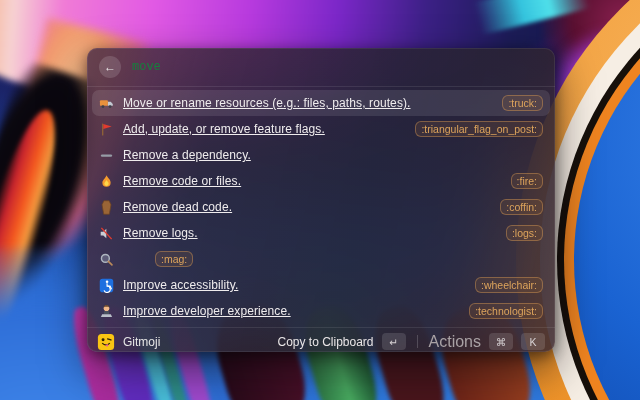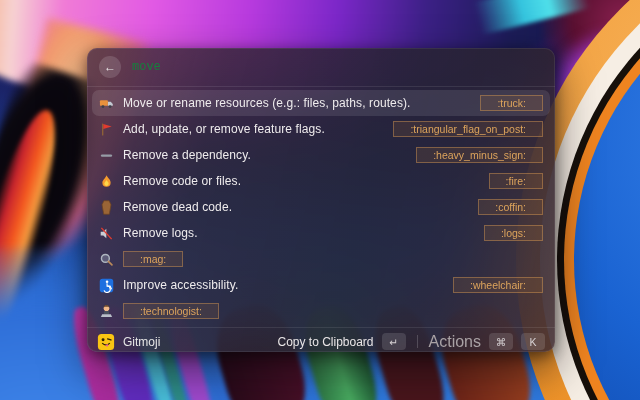--- a/index.html
+++ b/index.html
@@ -62,23 +62,23 @@
     color:#ece8ea;font-size:12px;line-height:22px;text-align:center;padding:0;cursor:pointer;flex:0 0 auto;
     font-family:"Liberation Sans",sans-serif;}
   .search-input{flex:1;background:transparent;border:none;outline:none;color:#15803d;
     font-size:12px;font-family:Liberation Mono, monospace;padding:0;}
   .list{flex:1;padding:3px 5px;display:flex;flex-direction:column;}
   .row{height:26px;display:flex;align-items:center;gap:9px;padding:0 7px;border-radius:7px;cursor:pointer;}
   .row.selected{background:rgba(255,255,255,0.10);}
   .row-icon{width:15px;height:15px;flex:0 0 auto;display:flex;align-items:center;justify-content:center;}
   .row-icon svg{display:block;}
   .row-title{flex:1;font-size:12px;color:#efeced;letter-spacing:0.1px;
-    white-space:nowrap;overflow:hidden;text-overflow:ellipsis;}
+    white-space:nowrap;overflow:hidden;text-overflow:ellipsis;text-decoration:underline;}
   .row-tag{flex:0 0 auto;font-size:10.5px;color:#dda45c;background:rgba(190,130,60,0.14);
-    border:1px solid rgba(214,152,82,0.45);border-radius:0;padding:1px 16px;white-space:nowrap;}
+    border:1px solid rgba(214,152,82,0.45);border-radius:6px;padding:1px 5px;white-space:nowrap;margin-left:32px;}
   .footer{flex:0 0 auto;height:27px;display:flex;align-items:center;padding:0 10px;gap:8px;
     border-top:1px solid rgba(255,255,255,0.09);}
   .app-icon{width:18px;height:18px;flex:0 0 auto;}
   .app-name{font-size:12px;color:#e5e5e5;flex:1;}
   .action-label{font-size:12px;color:#eae6e7;font-weight:normal;}
   .key-badge{min-width:16px;height:17px;padding:0 4px;border-radius:4px;background:rgba(255,255,255,0.13);
     color:#d6d1d3;font-size:10.5px;display:flex;align-items:center;justify-content:center;}
   .footer-sep{width:1px;height:13px;background:rgba(255,255,255,0.18);margin:0 3px;}
   .actions-label{font-size:16px;color:#a9a2a5;}
 </style>
@@ -146,21 +146,20 @@
           <span class="row-title">Add, update, or remove feature flags.</span>
           <span class="row-tag">:triangular_flag_on_post:</span>
         </div>
         <div class="row">
           <span class="row-icon">
             <svg width="15" height="15" viewBox="0 0 16 16" xmlns="http://www.w3.org/2000/svg">
               <rect x="2" y="6.8" width="12" height="2.6" rx="1.3" fill="#969ca6"></rect>
             </svg>
           </span>
           <span class="row-title">Remove a dependency.</span>
-          <span class="row-tag">:heavy_minus_sign:</span>
         </div>
         <div class="row">
           <span class="row-icon">
             <svg width="15" height="15" viewBox="0 0 16 16" xmlns="http://www.w3.org/2000/svg">
               <path d="M8 1.2 C9.2 4.2 12.4 5.4 12.4 9.2 A4.4 4.4 0 0 1 3.6 9.2 C3.6 6.2 6.6 5.2 8 1.2 Z" fill="#f59b2d"></path>
               <path d="M8 6.5 C8.7 8.3 10.3 8.6 10.3 10.4 A2.3 2.3 0 0 1 5.7 10.4 C5.7 8.8 7.3 8.3 8 6.5 Z" fill="#fdd74a"></path>
             </svg>
           </span>
           <span class="row-title">Remove code or files.</span>
           <span class="row-tag">:fire:</span>
@@ -207,20 +206,21 @@
         </div>
         <div class="row">
           <span class="row-icon">
             <svg width="15" height="15" viewBox="0 0 16 16" xmlns="http://www.w3.org/2000/svg">
               <circle cx="8" cy="4.6" r="3" fill="#f1b98a"></circle>
               <path d="M5 4 a3 3 0 0 1 6 0 l-1 -1.2 h-4 z" fill="#6b4a2e"></path>
               <rect x="5.2" y="7.6" width="5.6" height="3.4" rx="0.5" fill="#49525e"></rect>
               <path d="M3.4 11 L12.6 11 L14 13.8 L2 13.8 Z" fill="#b9bfc8"></path>
             </svg>
           </span>
+          <span class="row-title">Improve developer experience.</span>
           <span class="row-tag">:technologist:</span>
         </div>
       </div>
 
     <div class="footer">
       <span class="app-icon" id="app-icon"><svg width="18" height="18" viewBox="0 0 16 16" xmlns="http://www.w3.org/2000/svg">
             <rect x="0.8" y="0.8" width="14.4" height="14.4" rx="3.2" fill="#f9c513"></rect>
             <circle cx="5.4" cy="6" r="1.3" fill="#2f2504"></circle>
             <path d="M9.4 5.2 l3 1" stroke="#2f2504" stroke-width="1.2" stroke-linecap="round" fill="none"></path>
             <path d="M4.6 9 Q8 12.2 11.4 9" stroke="#2f2504" stroke-width="1.2" fill="none"></path>

